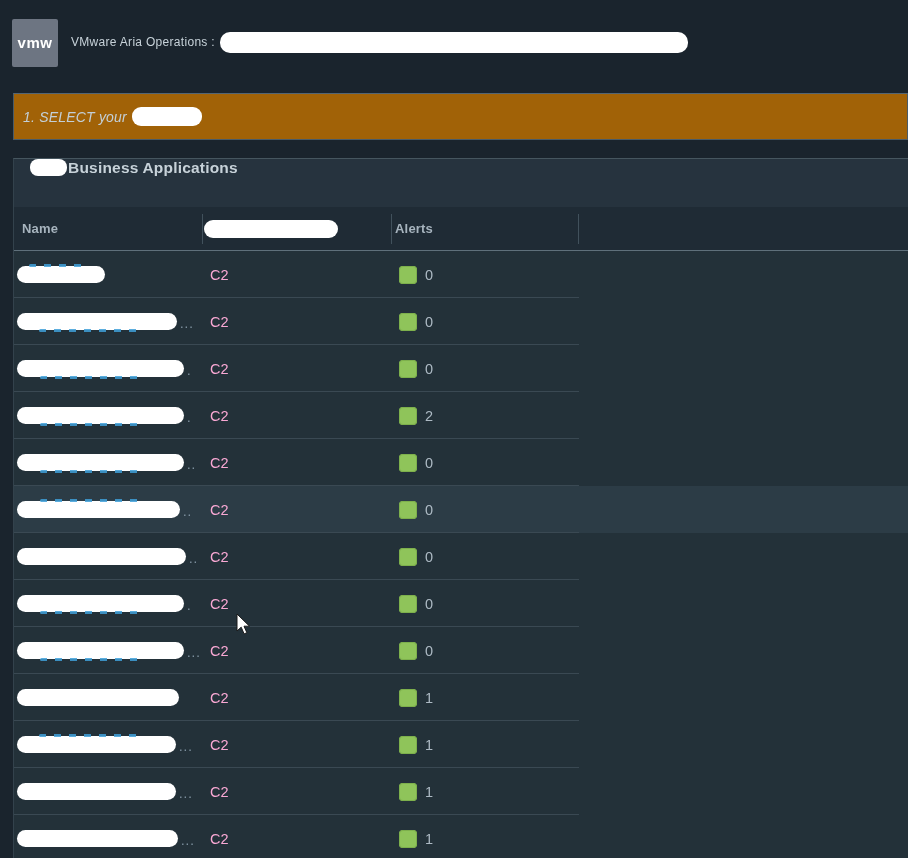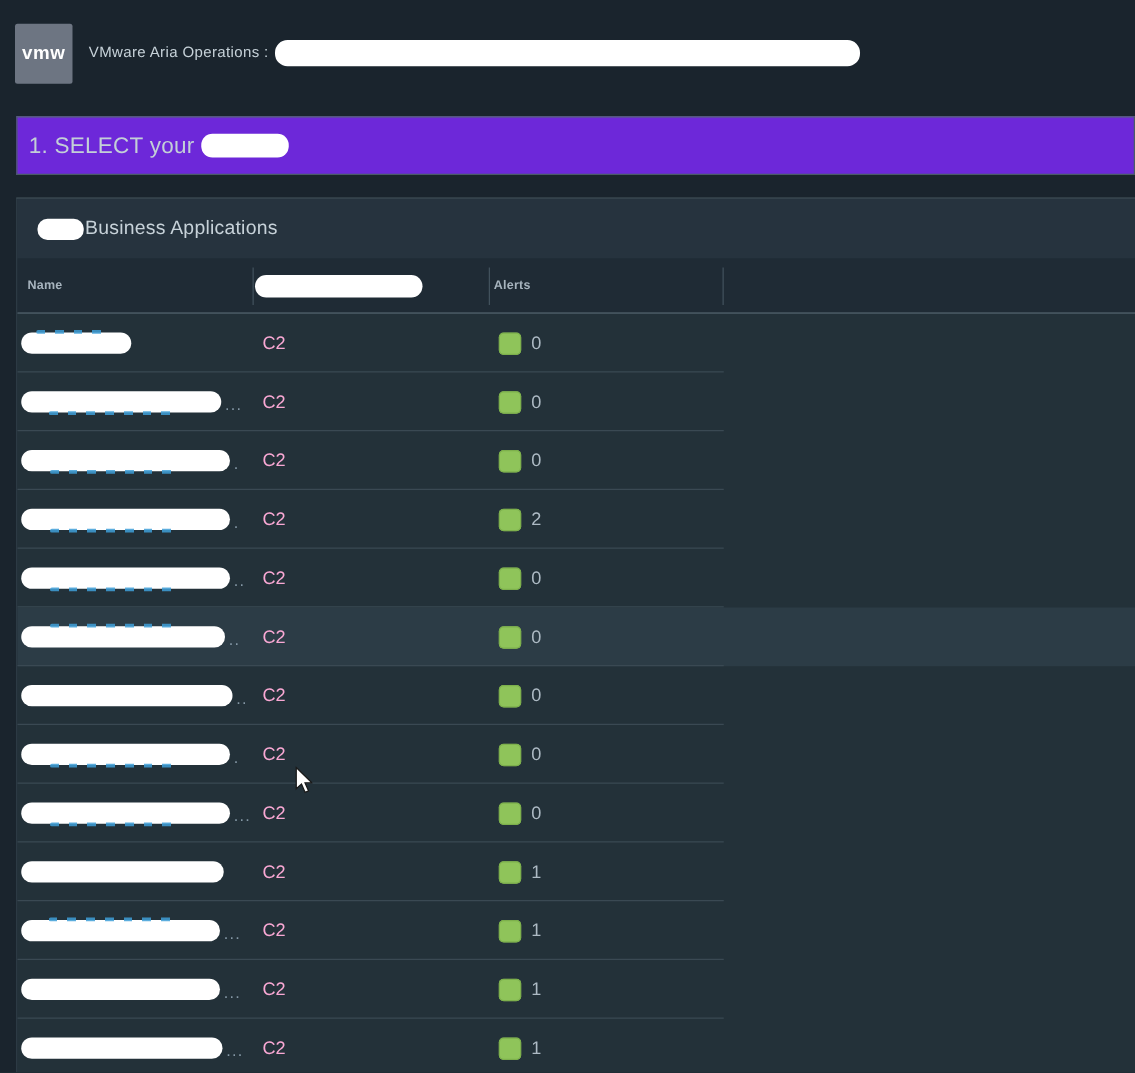--- a/index.html
+++ b/index.html
@@ -43,66 +43,68 @@
     border-radius:10px;
     display:inline-block;
     vertical-align:middle;
   }
   .title-redact { width:468px; height:21px; margin-left:5px; }
 
   
   .banner {
     margin-left:13px;
     height:47px;
-    background:#6d28d9;
+    background:#a16207;
     border:1px solid #4a5b67;
     border-top-color:#546674;
     display:flex;
     align-items:center;
     padding-left:9px;
-    font-size:18px;
+    font-size:14px;
     color:#c3cfd7;
     letter-spacing:.2px;
+    font-style:italic;
   }
   .banner-redact { width:70px; height:19px; margin:0 5px; border-radius:9px; }
 
   
   .widget {
     margin-left:13px;
     margin-top:18px;
     border-top:1px solid #46565f;
     border-left:1px solid #33424c;
     height:700px;
   }
   .widget-titlebar {
     height:48px;
     background:#26333e;
     display:flex;
-    align-items:center;
+    align-items:flex-start;
     padding-left:16px;
     font-size:15.5px;
     color:#c7d2d9;
     letter-spacing:.2px;
+    font-weight:bold;
   }
   .widget-title-redact { width:37px; height:17px; border-radius:8px; margin-right:1px; }
 
   .thead {
     height:44px;
     background:#1f2b35;
     border-bottom:1px solid #5f707b;
     display:grid;
     grid-template-columns:188px 189px 187px 1fr;
     align-items:center;
   }
   .th {
     position:relative;
     height:100%;
     display:flex;
     align-items:center;
-    font-size:10px;
+    font-size:13px;
     font-weight:bold;
     color:#a7b4be;
     letter-spacing:.2px;
     text-align:center;
   }
   .th + .th::before {
     content:"";
     position:absolute;
     left:0; top:7px;
     width:1px; height:30px;

